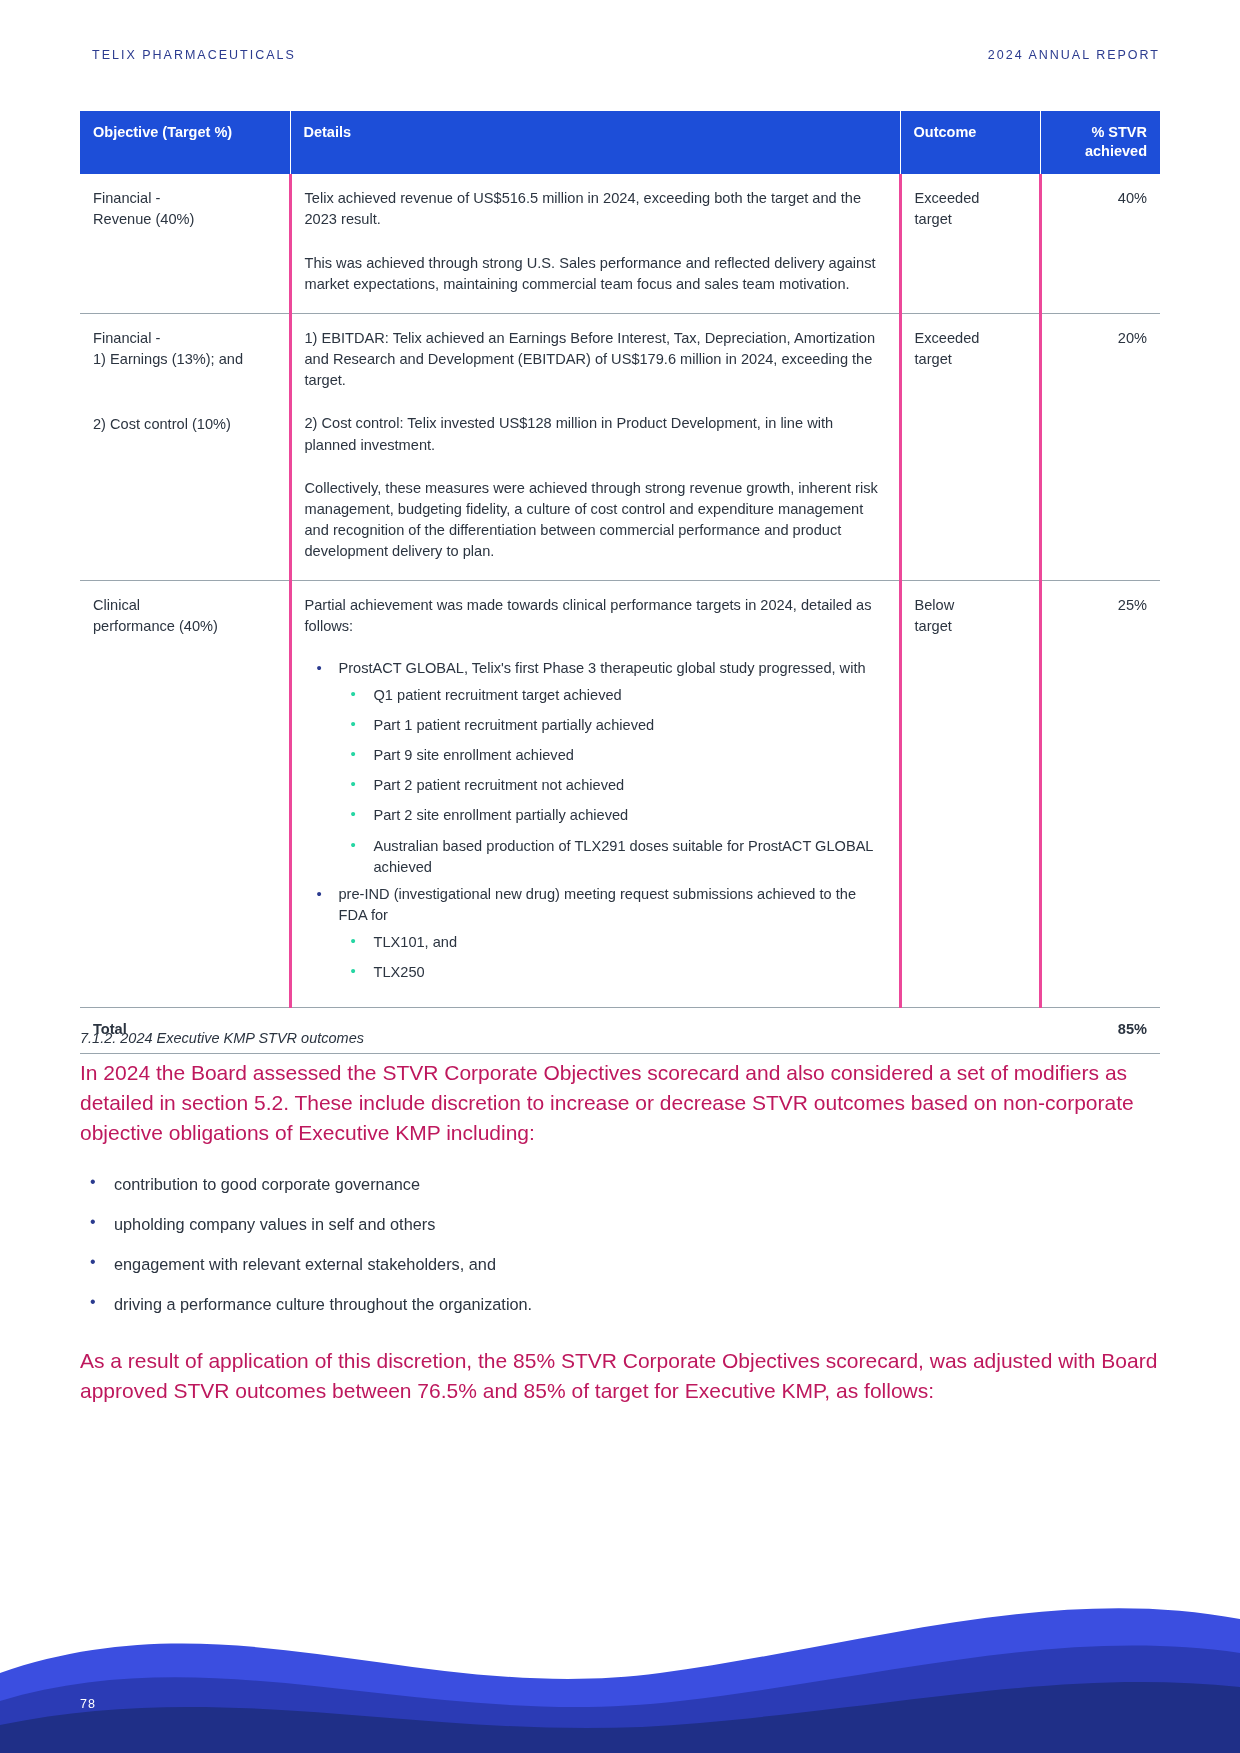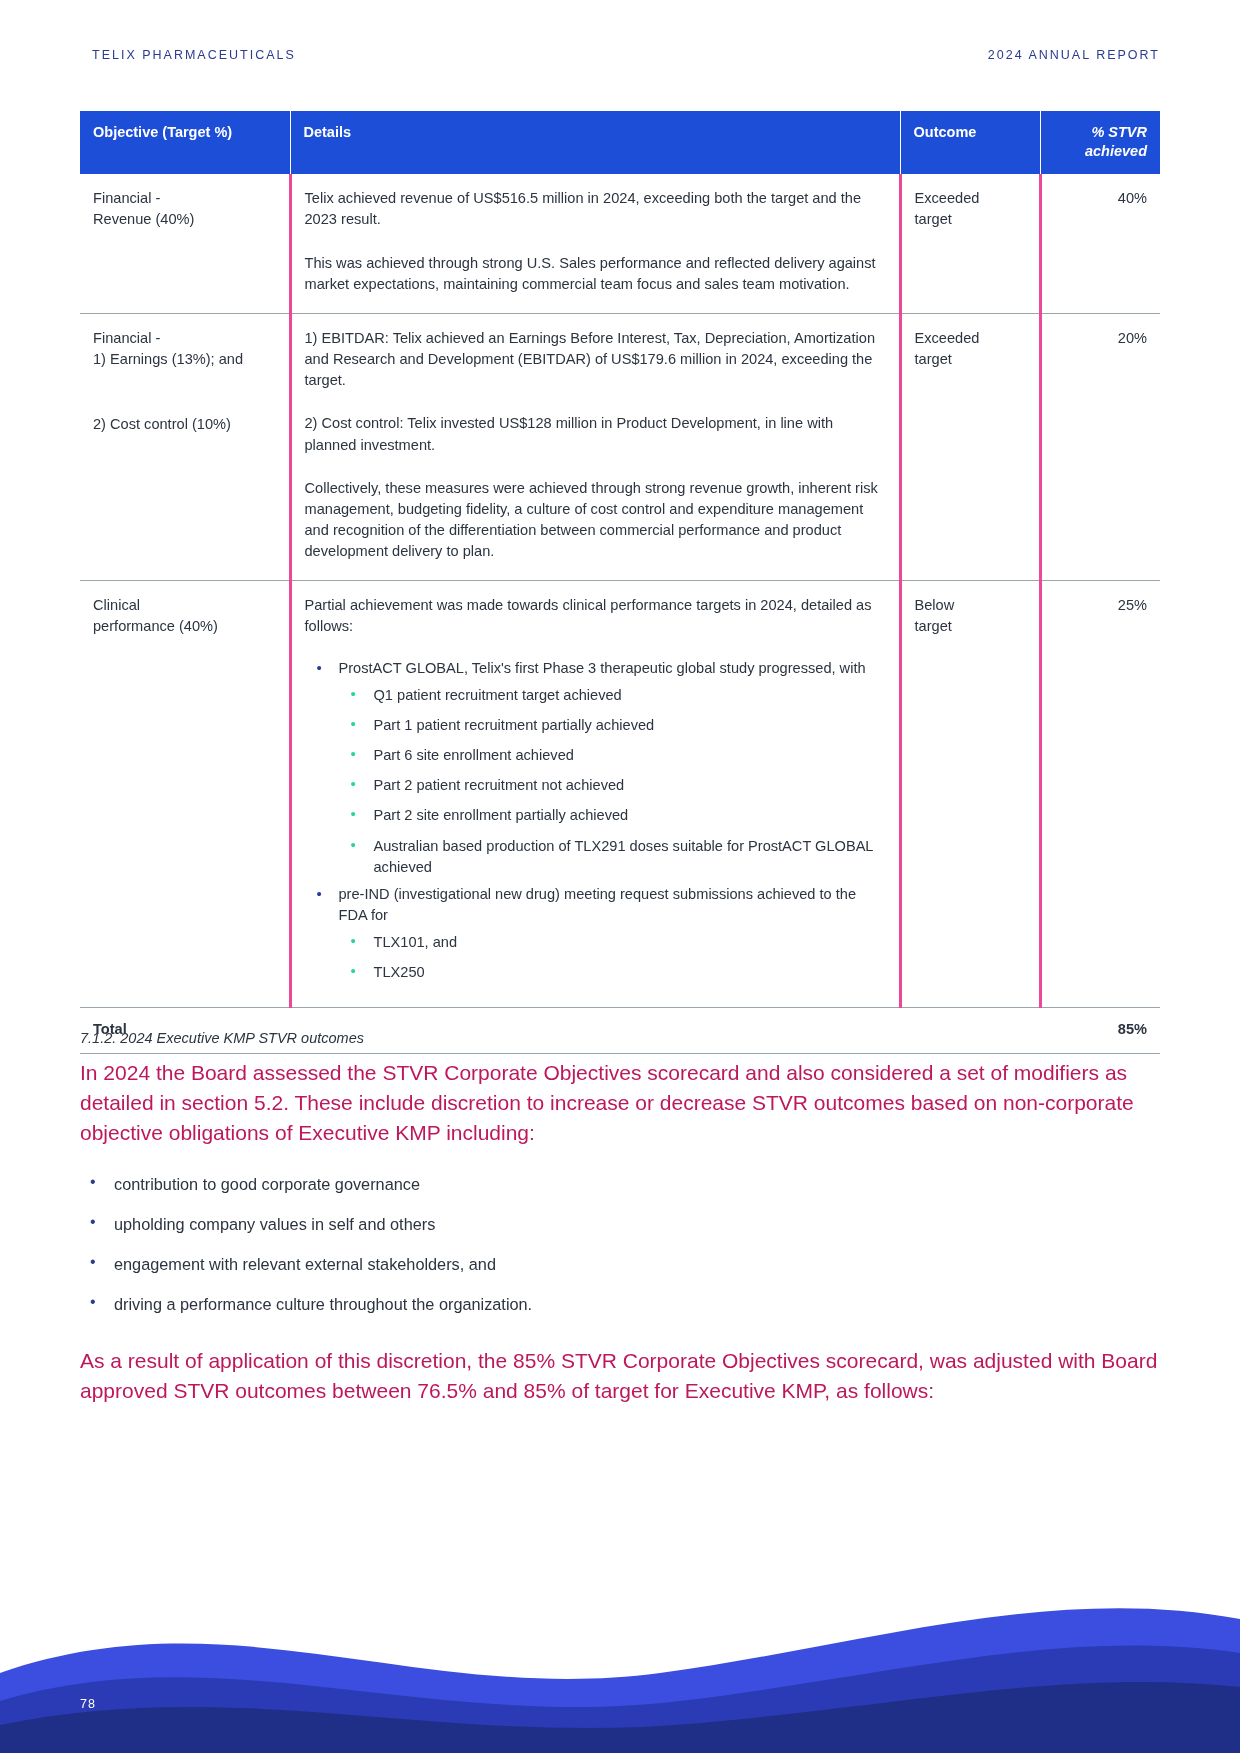--- a/index.html
+++ b/index.html
@@ -57,21 +57,21 @@
     background: #1d4ed8;
     color: #ffffff;
     font-size: 14.5px;
     font-weight: bold;
     text-align: left;
     padding: 12px 13px 13px 13px;
     vertical-align: top;
     border-right: 1px solid #ffffff;
     line-height: 1.32;
   }
-  table.scorecard th.last { border-right: none; font-style: italic; }
+  table.scorecard th.last { border-right: none; }
   table.scorecard th.num { text-align: right; }
 
   table.scorecard td {
     font-size: 14.6px;
     line-height: 1.45;
     vertical-align: top;
     padding: 14px 13px 18px 13px;
     border-right: 3px solid #ec4899;
     border-bottom: 1px solid #9aa6ae;
     color: #2b3440;
@@ -268,21 +268,21 @@
             <p class="tight">performance (40%)</p>
           </td>
           <td>
             <p class="tight">Partial achievement was made towards clinical performance targets in 2024, detailed as follows:</p>
             <ul class="lvl1">
               <li>
                 <span>ProstACT GLOBAL, Telix's first Phase 3 therapeutic global study progressed, with</span>
                 <ul class="lvl2">
                   <li>Q1 patient recruitment target achieved</li>
                   <li>Part 1 patient recruitment partially achieved</li>
-                  <li>Part 6 site enrollment achieved</li>
+                  <li>Part 9 site enrollment achieved</li>
                   <li>Part 2 patient recruitment not achieved</li>
                   <li>Part 2 site enrollment partially achieved</li>
                   <li>Australian based production of TLX291 doses suitable for ProstACT GLOBAL achieved</li>
                 </ul>
               </li>
               <li>
                 <span>pre-IND (investigational new drug) meeting request submissions achieved to the FDA for</span>
                 <ul class="lvl2">
                   <li>TLX101, and</li>
                   <li>TLX250</li>

